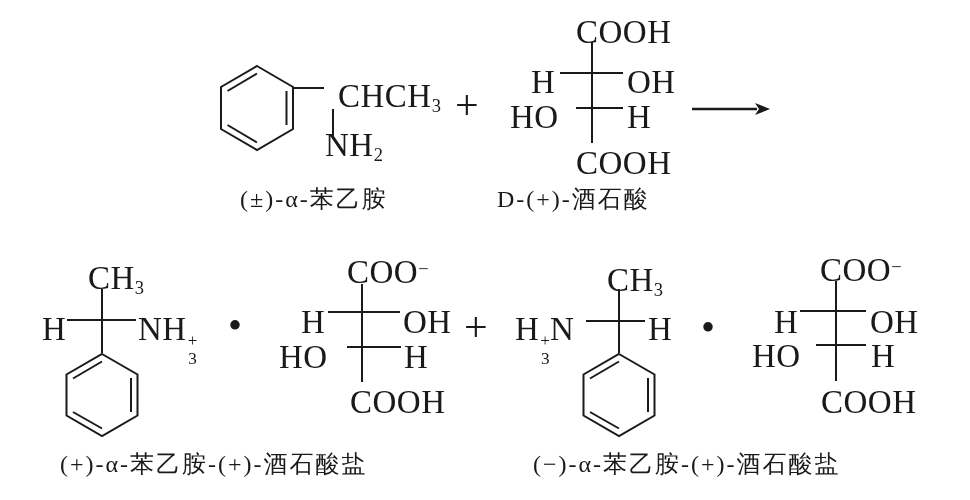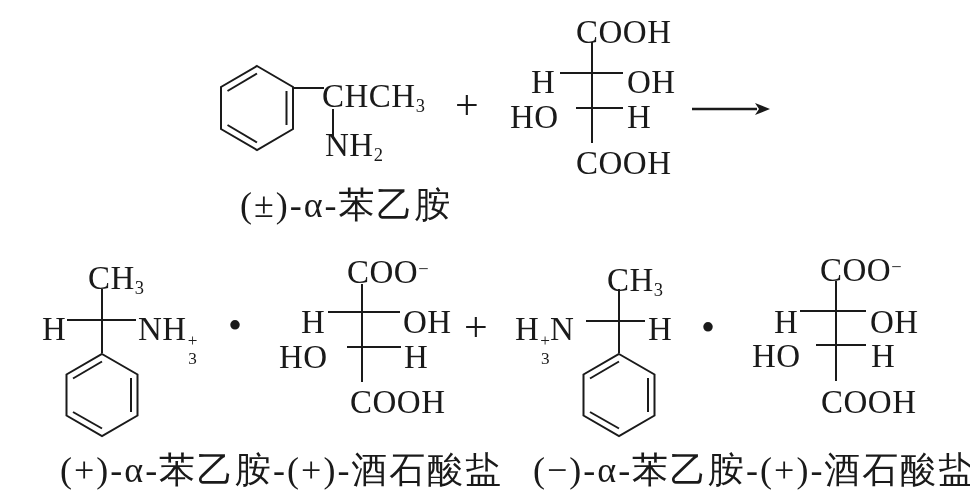--- a/index.html
+++ b/index.html
@@ -9,21 +9,21 @@
     font-family:"Liberation Serif","DejaVu Serif",serif;
   }
   svg.overlay { position:absolute; left:0; top:0; }
   .atom { position:absolute; font-size:33px; line-height:1; white-space:nowrap; letter-spacing:0.5px;margin-top:12px; }
   .atom sub.s { font-size:0.56em; vertical-align:-0.25em; letter-spacing:0; }
   .atom sup.s { font-size:0.56em; vertical-align:0.42em; letter-spacing:0; }
   .stk { display:inline-flex; flex-direction:column; align-items:center;
          font-size:0.52em; line-height:1.05; vertical-align:-0.34em; margin-left:1px; letter-spacing:0; }
   .op  { position:absolute; font-size:42px; line-height:1; font-weight:400; }
   .dot { position:absolute; font-size:40px; line-height:1; }
-  .cjk { position:absolute; font-size:36px; line-height:1; letter-spacing:2px; white-space:nowrap; }
+  .cjk { position:absolute; font-size:24px; line-height:1; letter-spacing:2px; white-space:nowrap; }
 </style>
 </head>
 <body>
 
 <div class="canvas">
 
   <svg class="overlay" width="970" height="500" viewBox="0 0 970 500" fill="none" stroke="#1a1a1a" stroke-width="2">
 
     <g>
       <polygon points="257,66 293,87 293,129 257,150 221,129 221,87"></polygon>
@@ -73,34 +73,35 @@
       <line x1="590" y1="378.5" x2="619" y2="361.5"></line>
     </g>
 
     <g>
       <line x1="836" y1="281" x2="836" y2="381"></line>
       <line x1="800" y1="311" x2="866" y2="311"></line>
       <line x1="816" y1="345" x2="866" y2="345"></line>
     </g>
   </svg>
 
-  <div class="atom" style="left:322px;top:68px"><span>CHCH</span><sub class="s">3</sub></div>
+  <div class="atom" style="left:338px;top:68px"><span>CHCH</span><sub class="s">3</sub></div>
 
   <div class="atom" style="left:325px;top:117px"><span>NH</span><sub class="s">2</sub></div>
 
   <div class="op" style="left:455px;top:84px">+</div>
 
   <div class="atom" style="left:576px;top:4px">COOH</div>
   <div class="atom" style="left:531px;top:54px">H</div>
   <div class="atom" style="left:627px;top:54px">OH</div>
   <div class="atom" style="left:510px;top:89px">HO</div>
   <div class="atom" style="left:627px;top:89px">H</div>
   <div class="atom" style="left:576px;top:135px">COOH</div>
 
   <div class="cjk" style="left:240px;top:187px">(±)-α-苯乙胺</div>
+  <div class="cjk" style="left:497px;top:187px">D-(+)-酒石酸</div>
 
   <div class="atom" style="left:88px;top:250px"><span>CH</span><sub class="s">3</sub></div>
   <div class="atom" style="left:42px;top:301px">H</div>
   <div class="atom" style="left:138px;top:301px"><span>NH</span><span class="stk">
         <span>+</span>
         <span>3</span>
       </span></div>
 
   <div class="dot" style="left:228px;top:306px">•</div>
 

